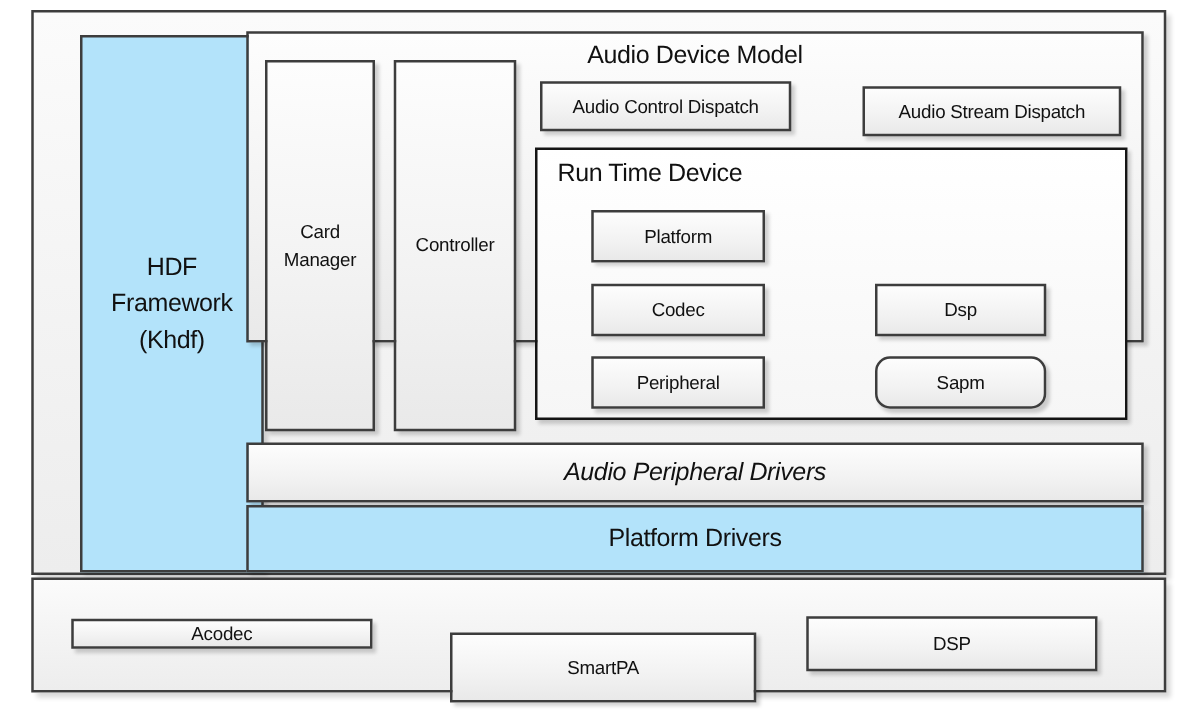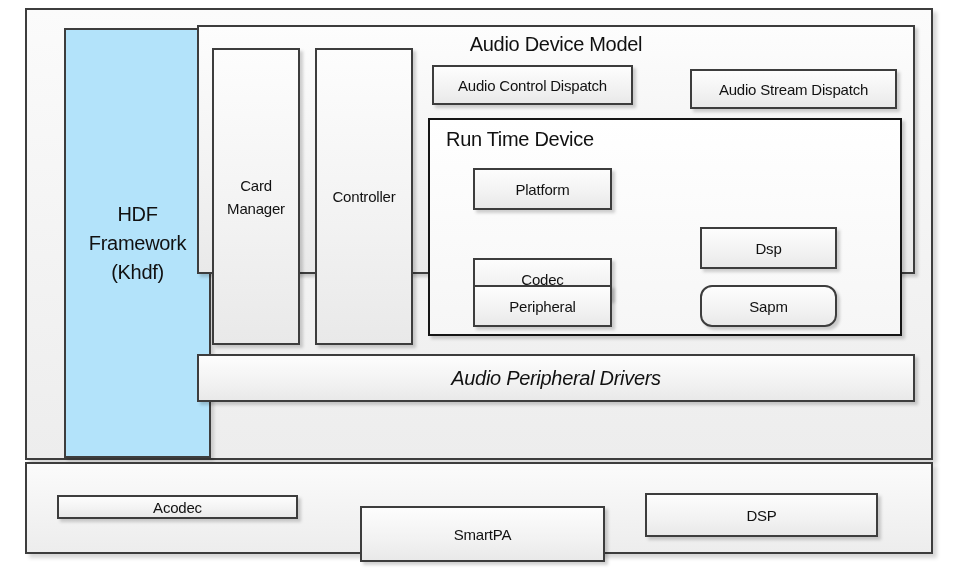--- a/index.html
+++ b/index.html
@@ -83,40 +83,43 @@
       </div>
 
       <div class="box" style="left:229px; top:91px; width:474px; height:218px; display:block;
                               border-color:#141414; background:linear-gradient(180deg,#ffffff,#f6f6f6);padding-left:12px;">
 
         <div class="rtd-title title">Run Time Device</div>
 
         <div class="box" style="left:43px; top:48px; width:139px; height:42px;">
           <span class="label">Platform</span>
         </div>
-        <div class="box" style="left:43px; top:107px; width:139px; height:42px;margin-top:31px;">
+        <div class="box" style="left:43px; top:107px; width:139px; height:42px;">
           <span class="label">Codec</span>
         </div>
         <div class="box" style="left:43px; top:165px; width:139px; height:42px;">
           <span class="label">Peripheral</span>
         </div>
 
         <div class="box" style="left:270px; top:107px; width:137px; height:42px;">
           <span class="label">Dsp</span>
         </div>
         <div class="box" style="left:270px; top:165px; width:137px; height:42px;border-radius:12px;">
           <span class="label">Sapm</span>
         </div>
       </div>
     </div>
 
     <div class="box" style="left:170px; top:344px; width:718px; height:48px;font-style:italic;">
       <span class="title bar-label">Audio Peripheral Drivers</span>
     </div>
 
+    <div class="box blue flat" style="left:170px; top:394px; width:718px; height:54px;">
+      <span class="title bar-label">Platform Drivers</span>
+    </div>
   </div>
 
   <div class="panel" style="left:25px; top:462px; width:908px; height:92px;">
 
     <div class="box" style="left:30px; top:31px; width:241px; height:24px;">
       <span class="label">Acodec</span>
     </div>
 
     <div class="box" style="left:333px; top:31px; width:245px; height:56px;margin-top:11px;">
       <span class="label">SmartPA</span>

